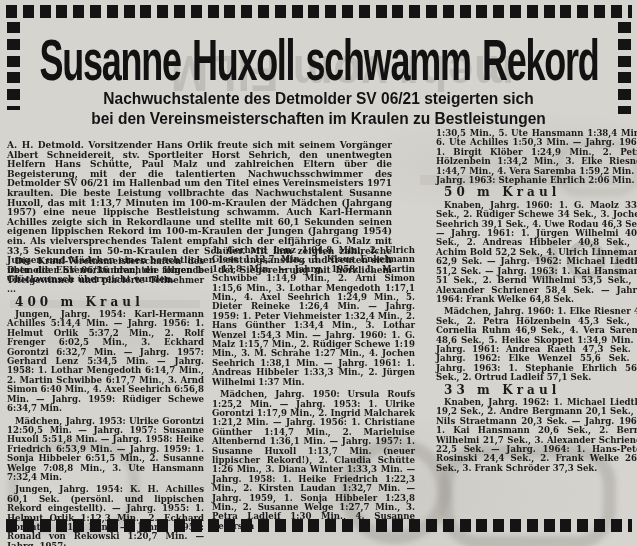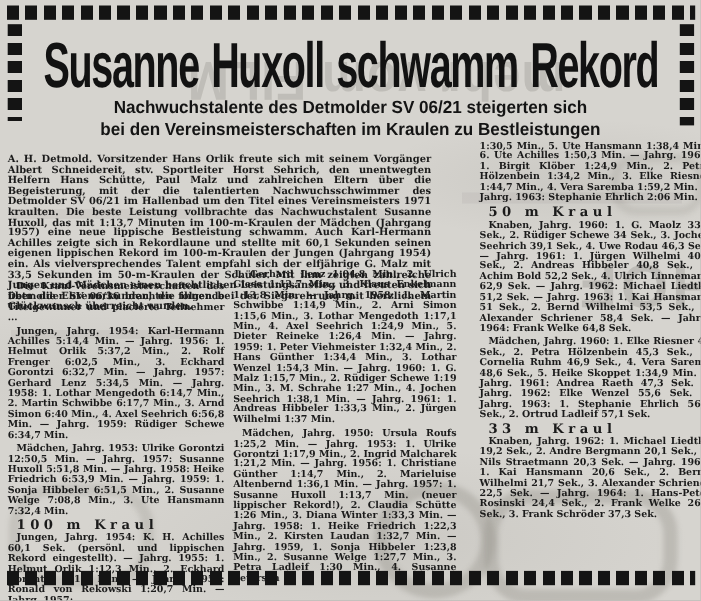--- a/index.html
+++ b/index.html
@@ -78,23 +78,23 @@
   <div class="headline">Susanne Huxoll schwamm Rekord</div>
   <div class="subhead">
     <div>Nachwuchstalente des Detmolder SV 06/21 steigerten sich</div>
     <div>bei den Vereinsmeisterschaften im Kraulen zu Bestleistungen</div>
   </div>
 
   <div class="txt intro">A. H. Detmold. Vorsitzender Hans Orlik freute sich mit seinem Vorgänger Albert Schneidereit, stv. Sportleiter Horst Sehrich, den unentwegten Helfern Hans Schütte, Paul Malz und zahlreichen Eltern über die Begeisterung, mit der die talentierten Nachwuchsschwimmer des Detmolder SV 06/21 im Hallenbad um den Titel eines Vereinsmeisters 1971 kraulten. Die beste Leistung vollbrachte das Nachwuchstalent Susanne Huxoll, das mit 1:13,7 Minuten im 100-m-Kraulen der Mädchen (Jahrgang 1957) eine neue lippische Bestleistung schwamm. Auch Karl-Hermann Achilles zeigte sich in Rekordlaune und stellte mit 60,1 Sekunden seinen eigenen lippischen Rekord im 100-m-Kraulen der Jungen (Jahrgang 1954) ein. Als vielversprechendes Talent empfahl sich der elfjährige G. Malz mit 33,5 Sekunden im 50-m-Kraulen der Schüler. Mit ihm zeigten zahlreiche Jungen und Mädchen einen beachtlichen Leistungsanstieg und freuten sich über die Ehrenurkunden, die ihnen bei der Siegerehrung mit herzlichem Glückwunsch überreicht wurden.</div>
 
   <div class="txt col col-left">
     <p>Die Kraul-Vereinsmeisterschaften des Detmolder SV 06/36 brachten folgende Titelgewinner und placierte Teilnehmer ...</p>
+    <p class="sec-head">400 m Kraul</p>
     <p>Jungen, Jahrg. 1954: Karl-Hermann Achilles 5:14,4 Min. — Jahrg. 1956: 1. Helmut Orlik 5:37,2 Min., 2. Rolf Frenger 6:02,5 Min., 3. Eckhard Gorontzi 6:32,7 Min. — Jahrg. 1957: Gerhard Lenz 5:34,5 Min. — Jahrg. 1958: 1. Lothar Mengedoth 6:14,7 Min., 2. Martin Schwibbe 6:17,7 Min., 3. Arnd Simon 6:40 Min., 4. Axel Seehrich 6:56,8 Min. — Jahrg. 1959: Rüdiger Schewe 6:34,7 Min.</p>
     <p>Mädchen, Jahrg. 1953: Ulrike Gorontzi 12:50,5 Min. — Jahrg. 1957: Susanne Huxoll 5:51,8 Min. — Jahrg. 1958: Heike Friedrich 6:53,9 Min. — Jahrg. 1959: 1. Sonja Hibbeler 6:51,5 Min., 2. Susanne Welge 7:08,8 Min., 3. Ute Hansmann 7:32,4 Min.</p>
-    <p class="sec-head">100 m Kraul</p>
     <p>Jungen, Jahrg. 1954: K. H. Achilles 60,1 Sek. (persönl. und lippischen Rekord eingestellt). — Jahrg. 1955: 1. Helmut Orlik 1:12,3 Min., 2. Eckhard Gorontzi 1:16 Min. — Jahrg. 1956: Ronald von Rekowski 1:20,7 Min. — Jahrg. 1957:</p>
   </div>
 
   <div class="txt col col-mid">
     <p class="cont">1. Gerhard Lenz 1:04,8 Min., 2. Ulrich Giese 1:12,7 Min., 3. Klaus Enkelmann 1:13,8 Min. — Jahrg. 1958: 1. Martin Schwibbe 1:14,9 Min., 2. Arni Simon 1:15,6 Min., 3. Lothar Mengedoth 1:17,1 Min., 4. Axel Seehrich 1:24,9 Min., 5. Dieter Reineke 1:26,4 Min. — Jahrg. 1959: 1. Peter Viehmeister 1:32,4 Min., 2. Hans Günther 1:34,4 Min., 3. Lothar Wenzel 1:54,3 Min. — Jahrg. 1960: 1. G. Malz 1:15,7 Min., 2. Rüdiger Schewe 1:19 Min., 3. M. Schrahe 1:27 Min., 4. Jochen Seehrich 1:38,1 Min. — Jahrg. 1961: 1. Andreas Hibbeler 1:33,3 Min., 2. Jürgen Wilhelmi 1:37 Min.</p>
     <p>Mädchen, Jahrg. 1950: Ursula Roufs 1:25,2 Min. — Jahrg. 1953: 1. Ulrike Gorontzi 1:17,9 Min., 2. Ingrid Malcharek 1:21,2 Min. — Jahrg. 1956: 1. Christiane Günther 1:14,7 Min., 2. Marieluise Altenbernd 1:36,1 Min. — Jahrg. 1957: 1. Susanne Huxoll 1:13,7 Min. (neuer lippischer Rekord!), 2. Claudia Schütte 1:26 Min., 3. Diana Winter 1:33,3 Min. — Jahrg. 1958: 1. Heike Friedrich 1:22,3 Min., 2. Kirsten Laudan 1:32,7 Min. — Jahrg. 1959, 1. Sonja Hibbeler 1:23,8 Min., 2. Susanne Welge 1:27,7 Min., 3. Petra Ladleif 1:30 Min., 4. Susanne Petersen</p>
   </div>
 
   <div class="txt col col-right">
     <p class="cont">1:30,5 Min., 5. Ute Hansmann 1:38,4 Min., 6. Ute Achilles 1:50,3 Min. — Jahrg. 1960: 1. Birgit Klöber 1:24,9 Min., 2. Petra Hölzenbein 1:34,2 Min., 3. Elke Riesner 1:44,7 Min., 4. Vera Saremba 1:59,2 Min. — Jahrg. 1963: Stephanie Ehrlich 2:06 Min.</p>

